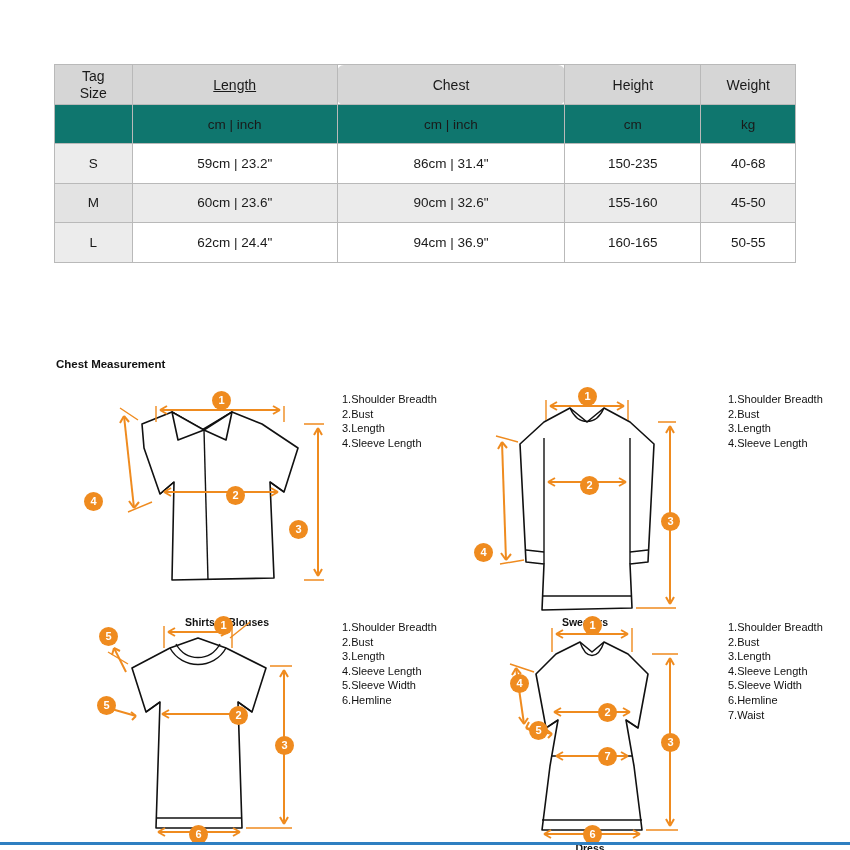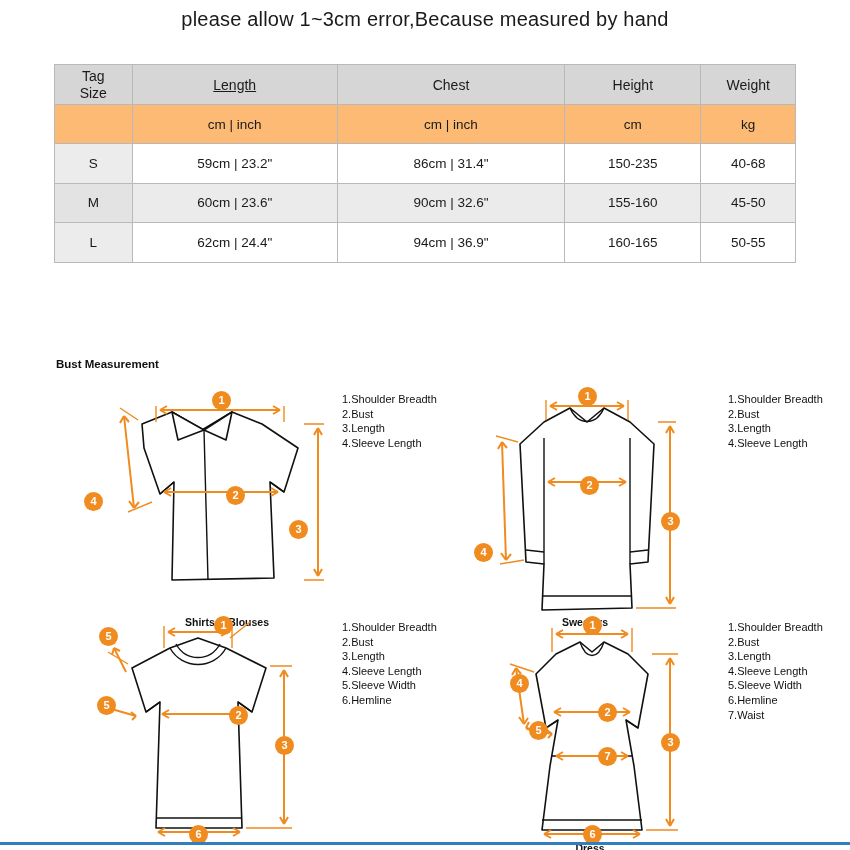--- a/index.html
+++ b/index.html
@@ -53,25 +53,25 @@
     background: #d6d6d6;
     height: 37px;
     font-size: 14px;
   }
   .th-tag {
     width: 76px;
     line-height: 1.15;
     font-size: 13px;
   }
   .col-length { width: 207px; text-decoration: underline; }
-  .col-chest  { width: 230px; }
+  .col-chest  { width: 230px; border-radius: 7px; }
   .col-height { width: 136px; }
   .col-weight { width: 93px; }
   table.size-table tbody tr.units td {
-    background: #fdba74;
+    background: #0f766e;
     height: 36px;
   }
   table.size-table tbody tr.datarow td {
     height: 36.5px;
   }
   table.size-table tbody tr.datarow td.sizecell {
     background: #ececec;
   }
   table.size-table tbody tr.shaded td {
     background: #ebebeb;
@@ -157,21 +157,20 @@
     width: 850px;
     height: 3px;
     background: #2f7fc1;
   }
 </style>
 </head>
 <body>
 
 <div class="page">
 
-  <div class="headline">please allow 1~3cm error,Because measured by hand</div>
 
   <table class="size-table">
     <thead>
       <tr>
         <th class="th-tag">
           <div>Tag</div>
           <div>Size</div>
         </th>
         <th class="col-length">Length</th>
         <th class="col-chest">Chest</th>
@@ -205,21 +204,21 @@
       <tr class="datarow">
         <td class="sizecell">L</td>
         <td>62cm | 24.4"</td>
         <td>94cm | 36.9"</td>
         <td>160-165</td>
         <td>50-55</td>
       </tr>
     </tbody>
   </table>
 
-  <div class="item-measure-label">Bust Measurement</div>
+  <div class="item-measure-label">Chest Measurement</div>
 
   <div class="diagrams">
 
     <div class="panel" style="left:52px; top:8px; width:370px; height:250px;">
       <svg width="300" height="240" viewBox="0 0 300 240">
 
         <path class="garment" d="M90,42 L120,30 L150,48 L180,30 L210,42 L246,66 L232,110 L218,100 L222,196 L120,198 L122,100 L108,112 L92,66 Z"></path>
 
         <path class="garment-line" d="M120,30 L152,48 L180,30"></path>
         <path class="garment" d="M120,30 L126,58 L152,48 Z"></path>

